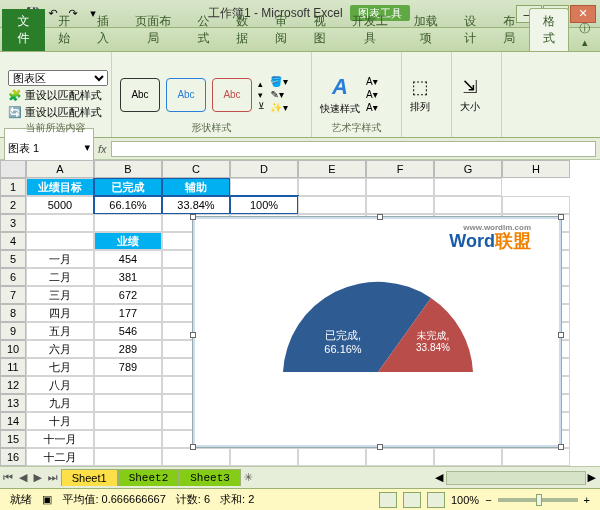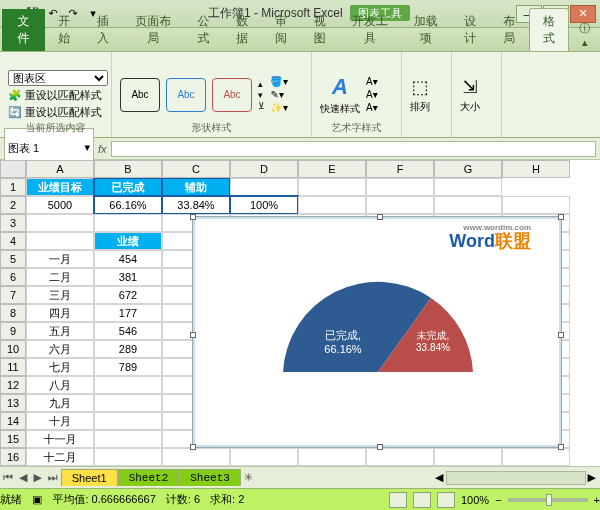--- a/index.html
+++ b/index.html
@@ -53,21 +53,21 @@
 .watermark { position: absolute; right: 30px; top: 12px; font-size: 18px; font-weight: bold; }
 .watermark .w1 { color: #1a5ba8; } .watermark .w2 { color: #f08000; }
 .watermark .sub { font-size: 8px; color: #888; position: absolute; right: 0; top: -6px; }
 .pie { position: absolute; left: 90px; top: 60px; width: 190px; height: 95px; }
 
 .sheettabs { height: 22px; background: #e6eeda; border-top: 1px solid #bac9a6; display: flex; align-items: center; font-size: 11px; }
 .sheettabs .nav { padding: 0 3px; color: #555; }
 .sheettabs .stab { padding: 2px 10px; border: 1px solid #9bb178; background: #fde047; border-bottom: none; }
 .sheettabs .stab.inactive { background: #84cc16; font-family: Liberation Mono, monospace; }
 .sheettabs .scroll { margin-left: auto; display: flex; align-items: center; gap: 2px; padding-right: 4px; }
-.status { height: 22px; background: #bef264; border-top: 1px solid #9bb178; display: flex; align-items: center; font-size: 11px; padding: 0 0; gap: 10px; }
+.status { height: 22px; background: #fef9c3; border-top: 1px solid #9bb178; display: flex; align-items: center; font-size: 11px; padding: 0 10px; gap: 10px; }
 .status .right { margin-left: auto; display: flex; align-items: center; gap: 6px; }
 .viewbtn { width: 18px; height: 16px; border: 1px solid #8aa86a; background: #e8f0dc; }
 .slider { width: 80px; height: 4px; background: #aab996; position: relative; }
 .slider .thumb { position: absolute; left: 38px; top: -4px; width: 6px; height: 12px; background: #eef4e6; border: 1px solid #8aa86a; }
 </style>
 </head>
 <body>
 
 <div class="titlebar">
   <div class="qat">

